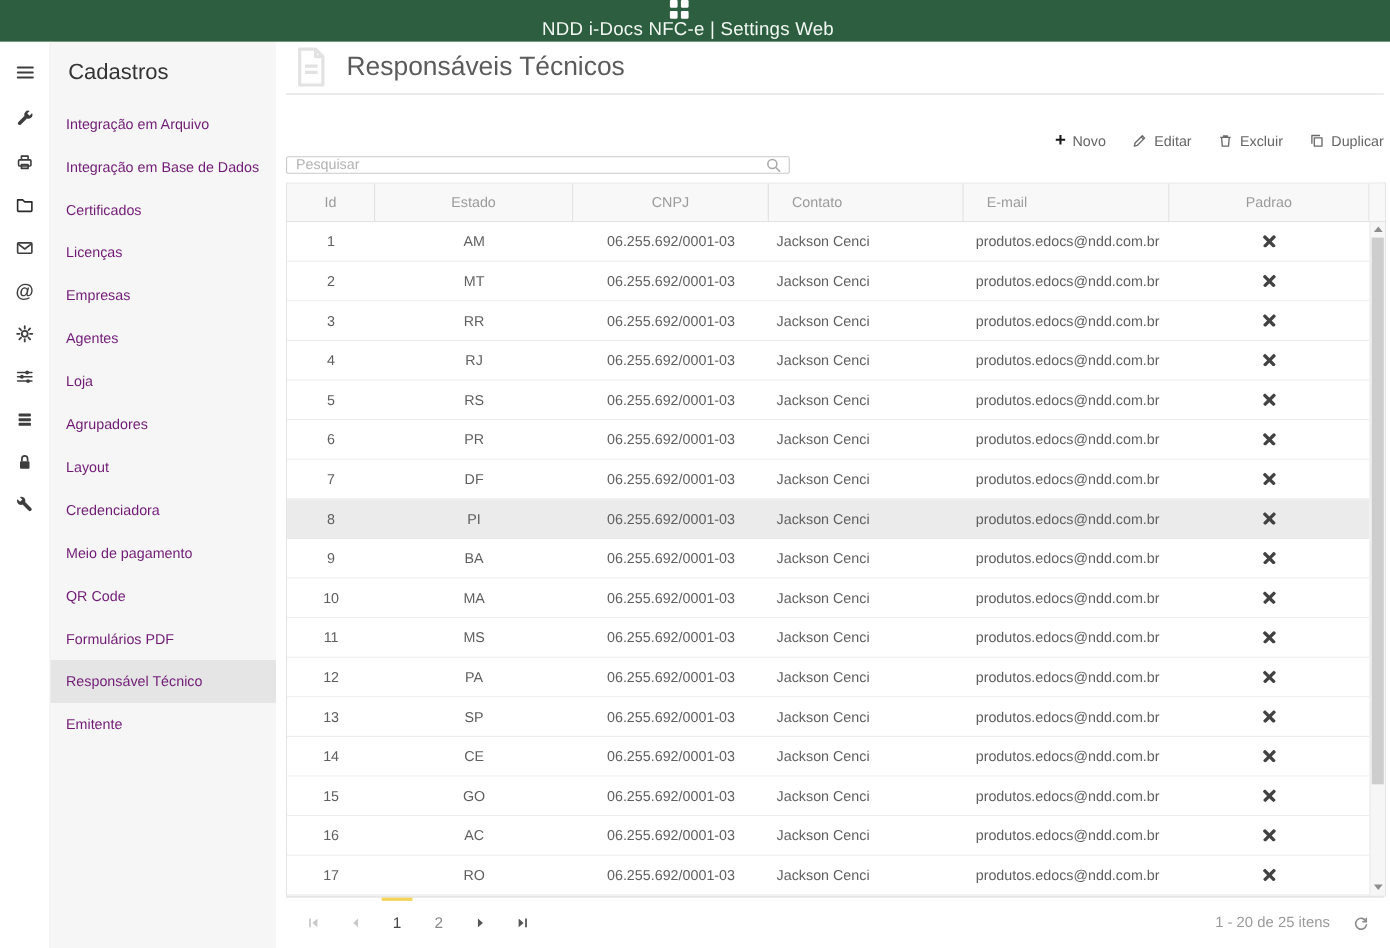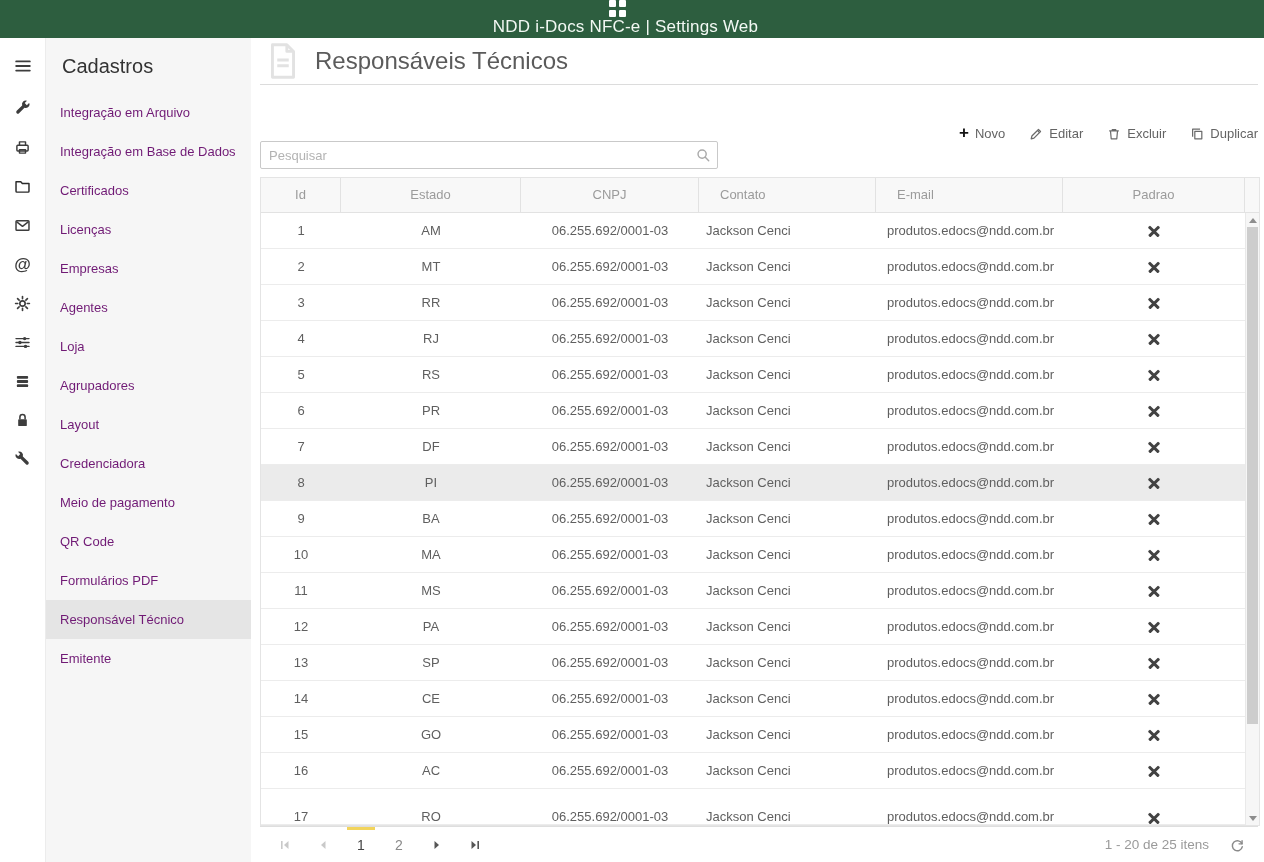--- a/index.html
+++ b/index.html
@@ -31,42 +31,42 @@
   .side-item { height: 39px; display: flex; align-items: center; padding: 0 14px; font-size: 13px; color: #701a75; cursor: pointer; }
   .side-item.selected { background: #e5e5e5; }
 
   
   .content { flex: 1; display: flex; flex-direction: column; padding-left: 9px; background: #fff; min-width: 0; }
   .page-header { height: 58px; width: 998px; border-bottom: 1px solid #dcdcdc; display: flex; align-items: center; gap: 9px; }
   .page-header svg { display: block; }
   .page-title { font-size: 24px; font-weight: 400; color: #5b5b5b; }
 
   .toolbar { width: 998px; margin-top: 13px; display: flex; align-items: center; justify-content: space-between; }
-  .search-box { width: 458px; height: 28px; border: 1px solid #c9c9c9; border-radius: 2px; display: flex; align-items: center; background: #fff; margin-top: 43px; }
+  .search-box { width: 458px; height: 16px; border: 1px solid #c9c9c9; border-radius: 2px; display: flex; align-items: center; background: #fff; margin-top: 43px; }
   .search-box input { flex: 1; height: 100%; border: none; outline: none; padding: 0 8px; font-size: 13px; color: #555; font-family: inherit; background: transparent; }
   .search-box input::placeholder { color: #b3b3b3; }
   .search-ic { margin-right: 6px; display: flex; }
   .actions { display: flex; align-items: center; gap: 24px; }
   .tbtn { background: none; border: none; display: flex; align-items: center; gap: 6px; font-size: 13px; color: #646464; font-family: inherit; cursor: pointer; }
   .tbtn .plus { font-size: 17px; font-weight: 700; color: #141414; line-height: 1; margin-top: -2px; }
   .tbtn svg { display: block; }
 
   
   .grid { width: 1000px; margin-top: 8px; border: 1px solid #e4e4e4; }
   .grid-header { display: flex; background: #f8f8f8; }
   .hcell { height: 35px; line-height: 34px; font-size: 13px; color: #9b9b9b; border-right: 1px solid #e2e2e2; border-bottom: 1px solid #e2e2e2; text-align: center; cursor: pointer; white-space: nowrap; overflow: hidden; }
   .hfill { width: 14px; background: #f8f8f8; border-bottom: 1px solid #e2e2e2; }
   .w-id { width: 80px; } .w-estado { width: 180px; } .w-cnpj { width: 178px; }
   .w-contato { width: 177px; } .w-email { width: 187px; } .w-padrao { width: 182px; }
   .grid-header .w-contato, .grid-header .w-email { text-align: left; padding-left: 21px; }
 
   .grid-bodywrap { display: flex; }
   .grid-body { width: 984px; height: 612px; overflow: hidden; }
   .trow { display: flex; height: 36px; align-items: center; border-bottom: 1px solid #ececec; font-size: 13px; color: #5f5f5f; background: #fff; cursor: pointer; }
-  .trow:last-child { border-bottom-color: #ececec; align-items: flex-end; }
+  .trow:last-child { border-bottom-color: #ececec; }
   .trow.hl { background: #ebebeb; }
   .c { text-align: center; white-space: nowrap; overflow: hidden; }
   .c.w-contato, .c.w-email { text-align: left; }
   .c.w-contato { padding-left: 7px; }
   .c.w-email { padding-left: 11px; }
   .c.w-padrao { display: flex; align-items: center; justify-content: center; }
   .x-icon { position: relative; width: 12px; height: 12px; display: inline-block; }
   .x-icon::before, .x-icon::after { content: ''; position: absolute; left: -1px; right: -1px; top: 5px; height: 2.6px; background: #424242; border-radius: 1px; }
   .x-icon::before { transform: rotate(45deg); }
   .x-icon::after { transform: rotate(-45deg); }

